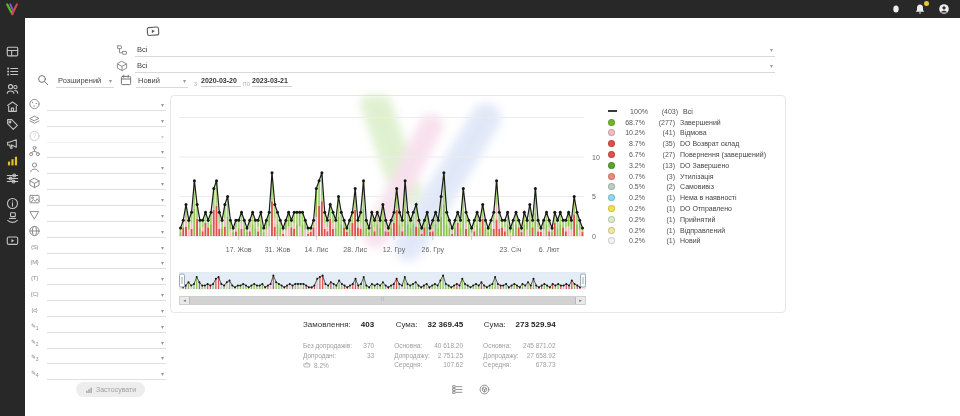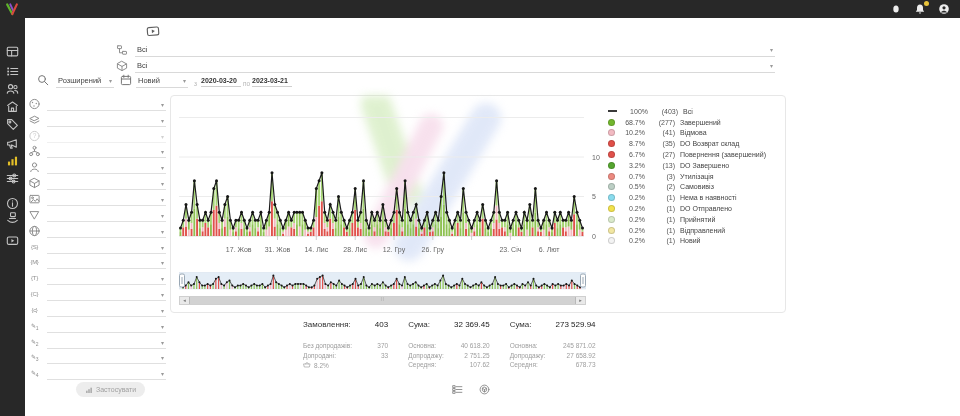--- a/index.html
+++ b/index.html
@@ -65,22 +65,22 @@
   #hscroll{position:absolute;left:8px;top:200px;width:407px;height:9px;background:#e9e9e9;
     border:1px solid #cfcfcf;display:flex;align-items:center;box-sizing:border-box;z-index:1}
   .hs-arrow{width:9px;font-size:5px;color:#777;text-align:center;line-height:7px;flex:none}
   .hs-thumb{flex:1;height:7px;background:#d2d2d2;border-left:1px solid #b9b9b9;
     border-right:1px solid #b9b9b9;position:relative}
   .hs-grip{position:absolute;left:50%;top:-1px;transform:translateX(-50%);font-size:5px;
     color:#8a8a8a;letter-spacing:.5px}
   
   #stats{position:absolute;left:303px;top:320px;display:flex;gap:20px;z-index:2}
   .st-col{min-width:66px}
-  .st-head{display:flex;justify-content:flex-end;gap:24px;font-size:8px;color:#333;margin-bottom:12px}
-  .st-val{font-weight:normal;color:#222}
+  .st-head{display:flex;justify-content:flex-end;gap:10px;font-size:8px;color:#333;margin-bottom:12px}
+  .st-val{font-weight:bold;color:#222}
   .st-row{display:flex;justify-content:space-between;gap:8px;font-size:6.5px;color:#9d9d9d;line-height:9.5px}
   .st-badge{display:flex;align-items:center;gap:3px;font-size:6.5px;color:#9d9d9d;margin-top:1px}
   .st-cart{width:8px;height:8px;color:#9d9d9d}
   
   #footer-icons{position:absolute;left:452px;top:384px;display:flex;gap:16px;color:#8a8a8a;z-index:2}
   .ft-ico{width:11px;height:11px}
 </style>
 </head>
 <body>
 

